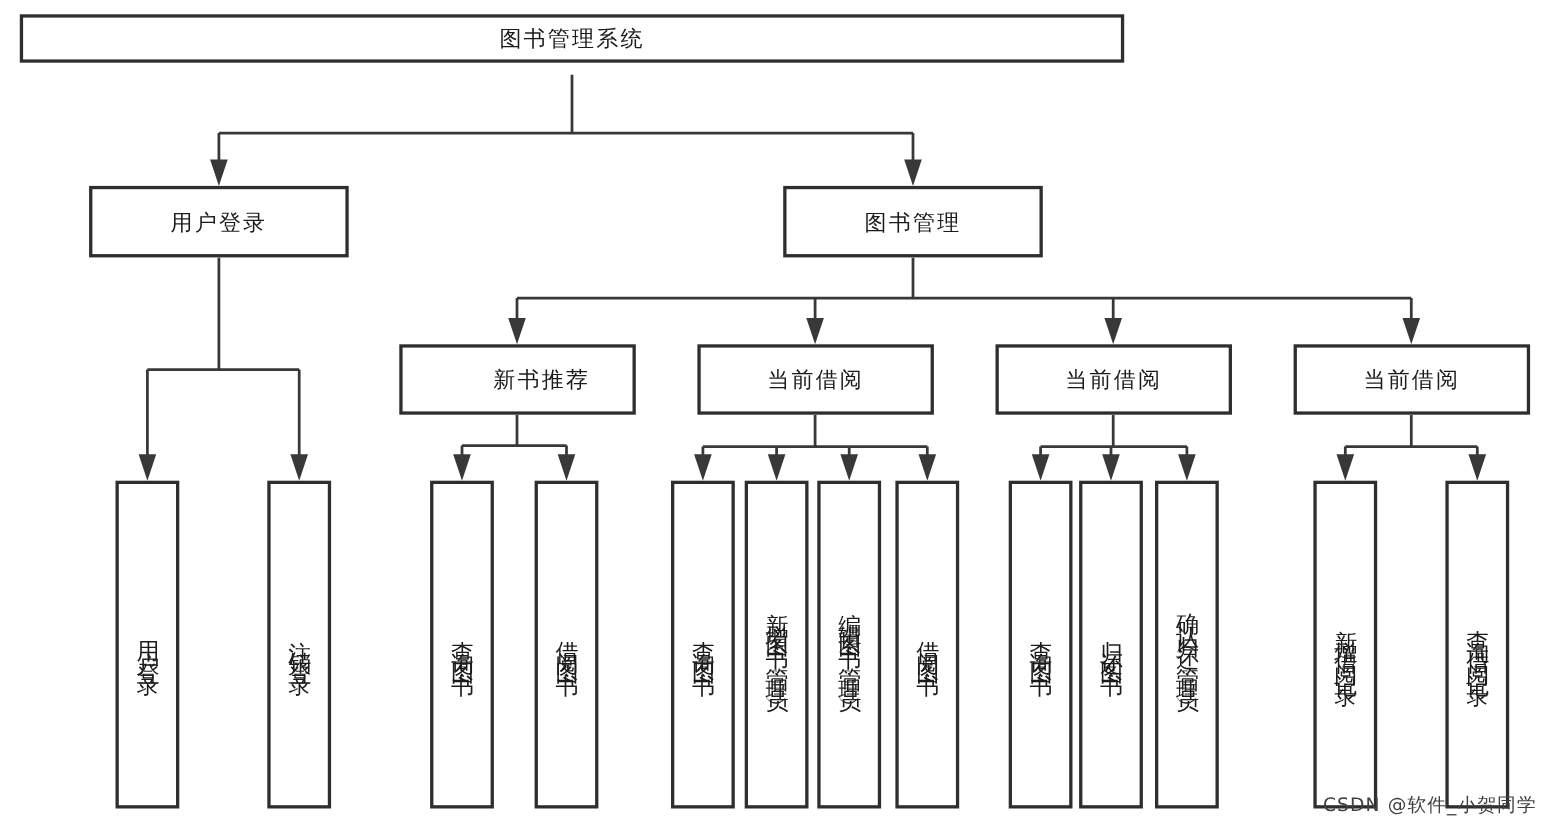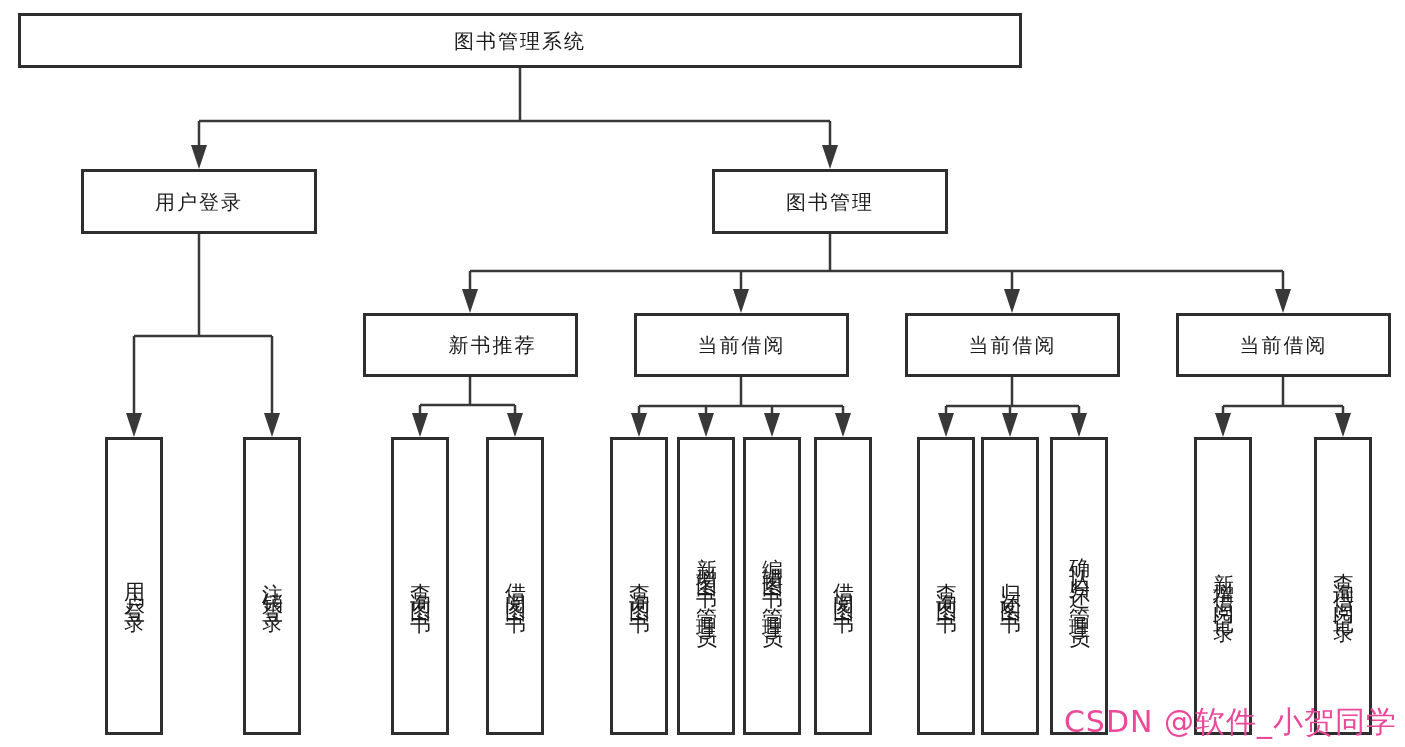--- a/index.html
+++ b/index.html
@@ -42,23 +42,23 @@
     writing-mode: vertical-rl;
     text-orientation: mixed;
     font-size: 21px;
     letter-spacing: 10px;
     line-height: 1;
   }
   .watermark {
     position: absolute;
     right: 8px;
     bottom: 4px;
-    font-size: 30px;
+    font-size: 17px;
     letter-spacing: 1px;
-    color: #ec4899;
+    color: #404040;
     white-space: nowrap;
   }
 </style>
 </head>
 <body>
 
 <div class="canvas">
 
   <svg class="edges" viewBox="0 0 1405 747" xmlns="http://www.w3.org/2000/svg">
     <g stroke="#383838" stroke-width="2.5" fill="none">
@@ -86,21 +86,21 @@
       <polygon points="764,413 780,413 772,437"></polygon>
       <polygon points="835,413 851,413 843,437"></polygon>
       <polygon points="938,413 954,413 946,437"></polygon>
       <polygon points="1002,413 1018,413 1010,437"></polygon>
       <polygon points="1071,413 1087,413 1079,437"></polygon>
       <polygon points="1215,413 1231,413 1223,437"></polygon>
       <polygon points="1335,413 1351,413 1343,437"></polygon>
     </g>
   </svg>
 
-  <div class="box h-box" style="left:18px; top:13px; width:1004px; height:55px;">图书管理系统</div>
+  <div class="box h-box" style="left:18px; top:13px; width:1004px; height:44px;">图书管理系统</div>
 
   <div class="box h-box" style="left:81px; top:169px; width:236px; height:65px;">用户登录</div>
   <div class="box h-box" style="left:712px; top:169px; width:236px; height:65px;">图书管理</div>
 
   <div class="box h-box" style="left:363px; top:313px; width:215px; height:64px;padding-left:44px;">新书推荐</div>
   <div class="box h-box" style="left:634px; top:313px; width:215px; height:64px;">当前借阅</div>
   <div class="box h-box" style="left:905px; top:313px; width:215px; height:64px;text-align:center;">当前借阅</div>
   <div class="box h-box" style="left:1176px; top:313px; width:215px; height:64px;">当前借阅</div>
 
   <div class="box v-box" style="left:105px; top:437px; width:58px; height:298px;">用户登录</div>

